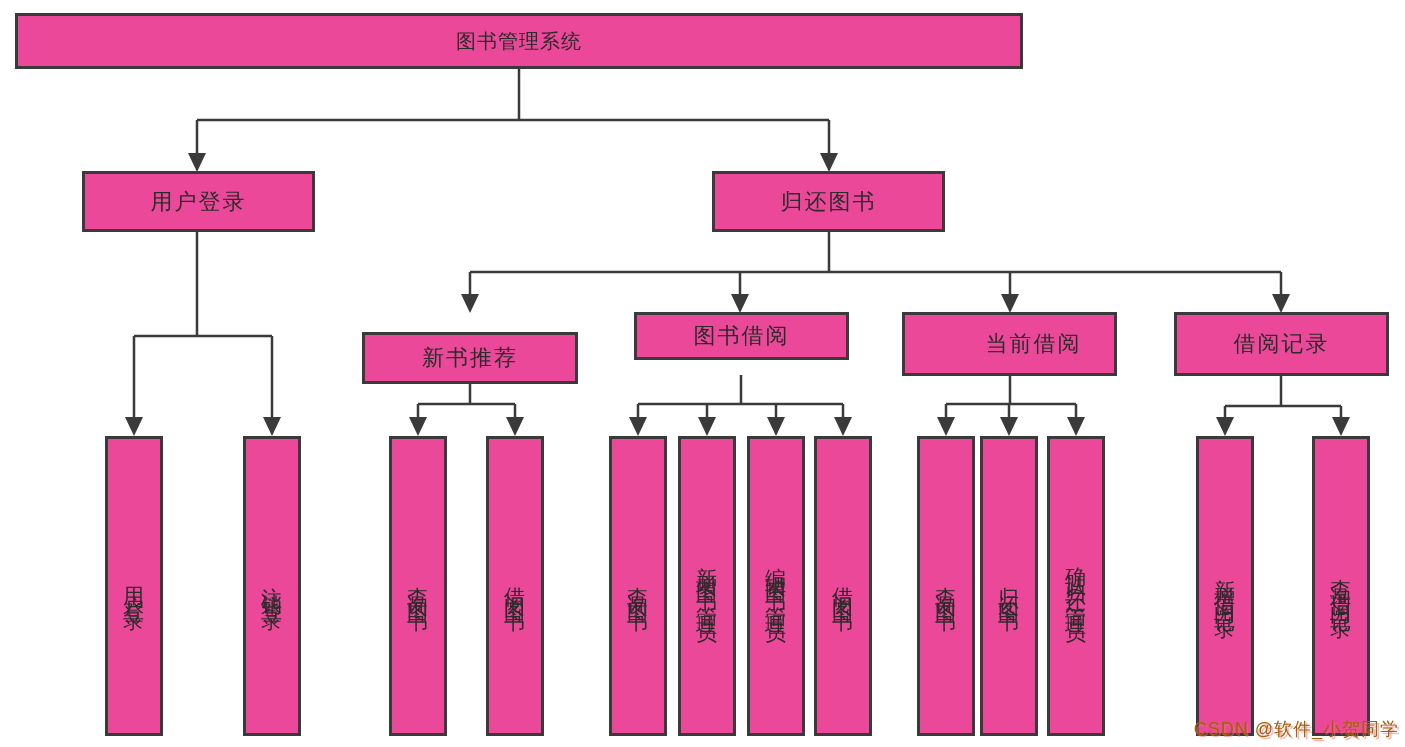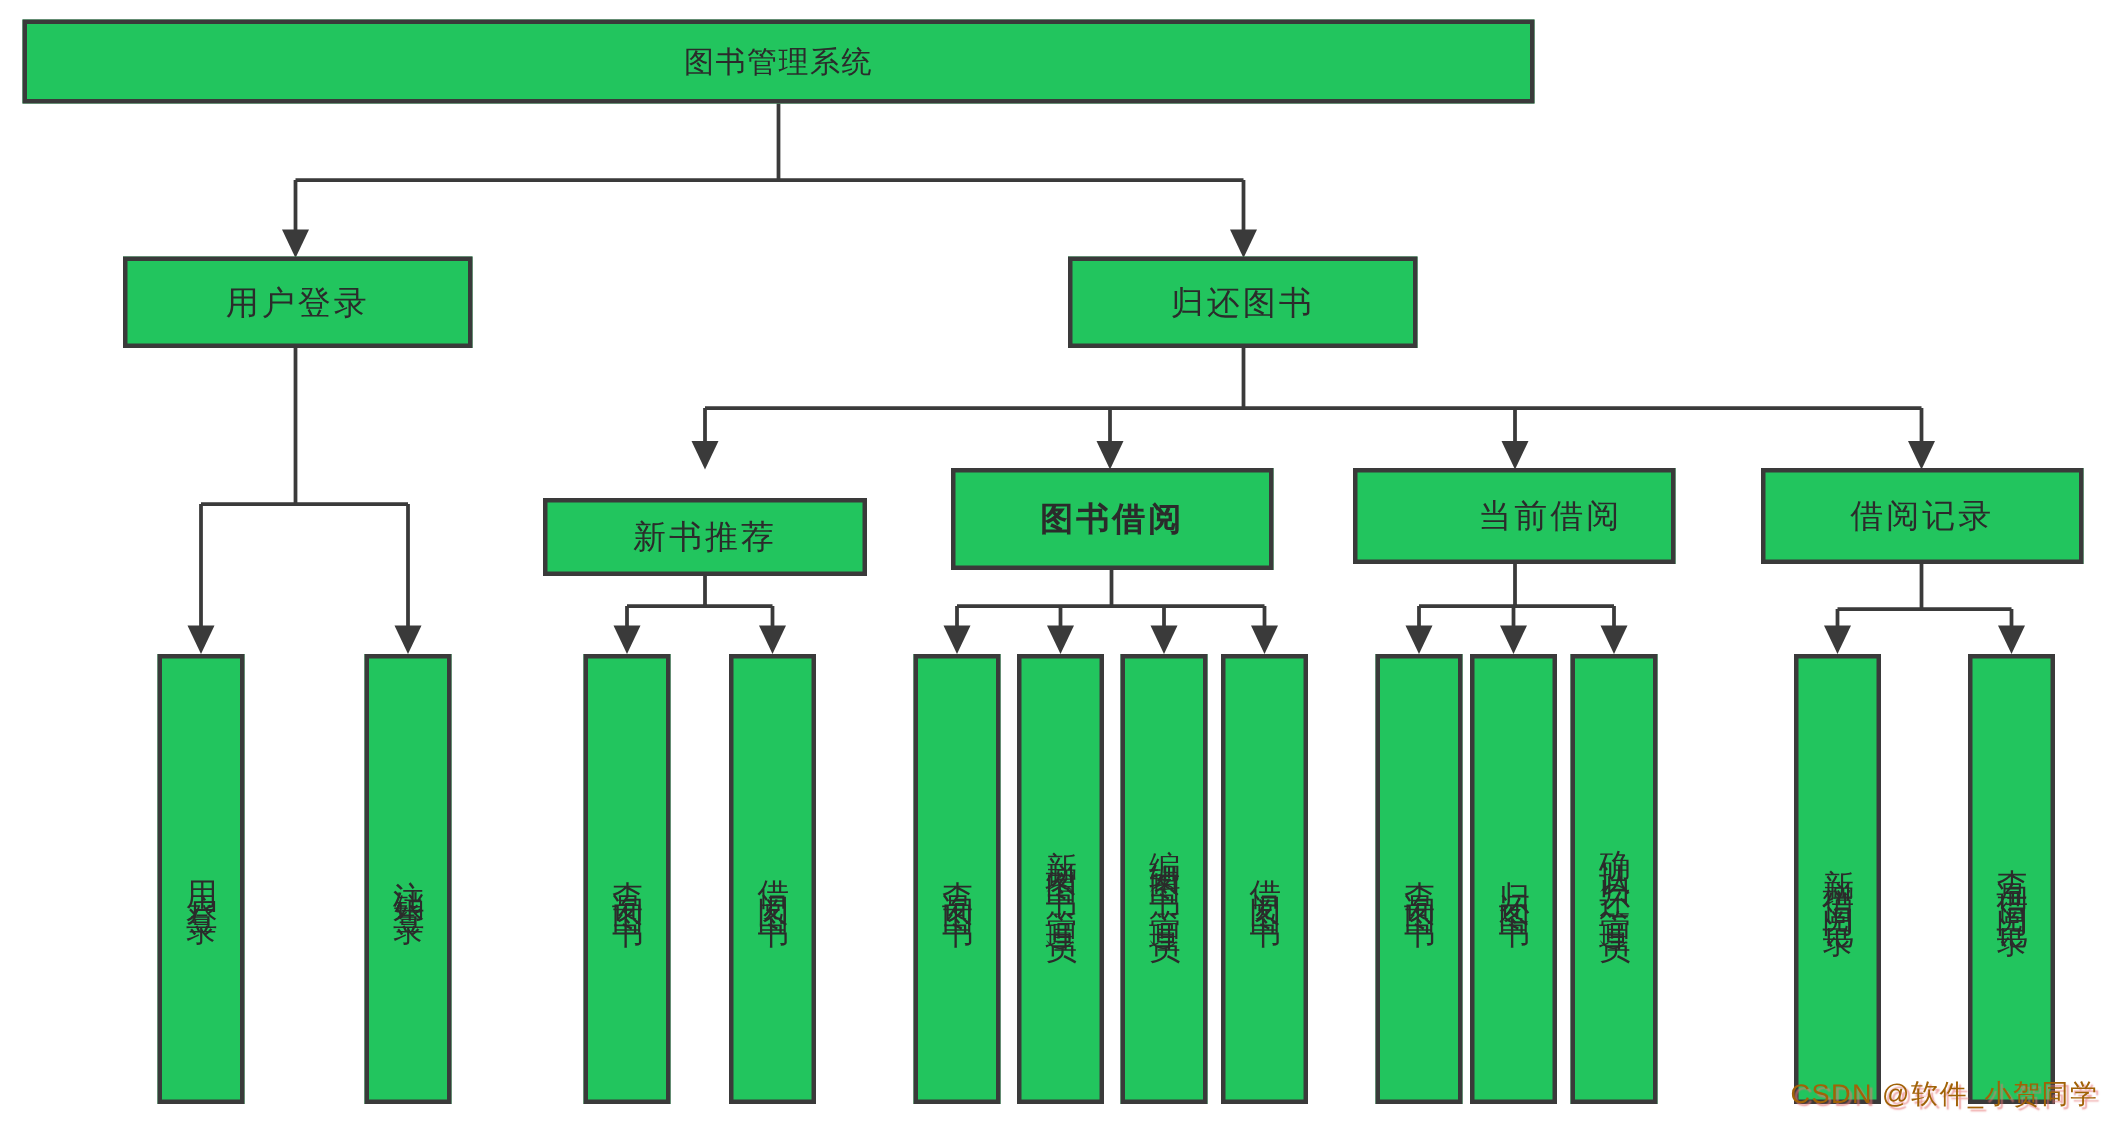--- a/index.html
+++ b/index.html
@@ -27,21 +27,21 @@
     fill: none;
   }
   .wires polygon {
     fill: #3a3a3a;
     stroke: none;
   }
   .node {
     position: absolute;
     box-sizing: border-box;
     border: 3px solid #3a3a3a;
-    background: #22c55e;
+    background: #ec4899;
     color: #2b2b2b;
     display: flex;
     align-items: center;
     justify-content: center;
     text-align: center;
   }
   .hnode {
     font-size: 22px;
     letter-spacing: 2px;
   }
@@ -57,21 +57,21 @@
     line-height: 1;
     top: 436px;
     width: 58px;
     height: 300px;
   }
   
   .n-root   { left: 15px;   top: 13px;  width: 1008px; height: 56px; }
   .n-ulogin { left: 82px;   top: 171px; width: 233px;  height: 61px; }
   .n-bmgmt  { left: 712px;  top: 171px; width: 233px;  height: 61px; }
   .n-newrec { left: 362px;  top: 332px; width: 216px;  height: 52px; text-align: center; }
-  .n-borrow { left: 634px;  top: 312px; width: 215px;  height: 68px; font-weight: bold; }
+  .n-borrow { left: 634px;  top: 312px; width: 215px;  height: 48px; }
   .n-curr   { left: 902px;  top: 312px; width: 215px;  height: 64px; padding-left: 48px; }
   .n-record { left: 1174px; top: 312px; width: 215px;  height: 64px; }
   .lf-1  { left: 105px; }
   .lf-2  { left: 243px; }
   .lf-3  { left: 389px; }
   .lf-4  { left: 486px; }
   .lf-5  { left: 609px; }
   .lf-6  { left: 678px; }
   .lf-7  { left: 747px; }
   .lf-8  { left: 814px; }

